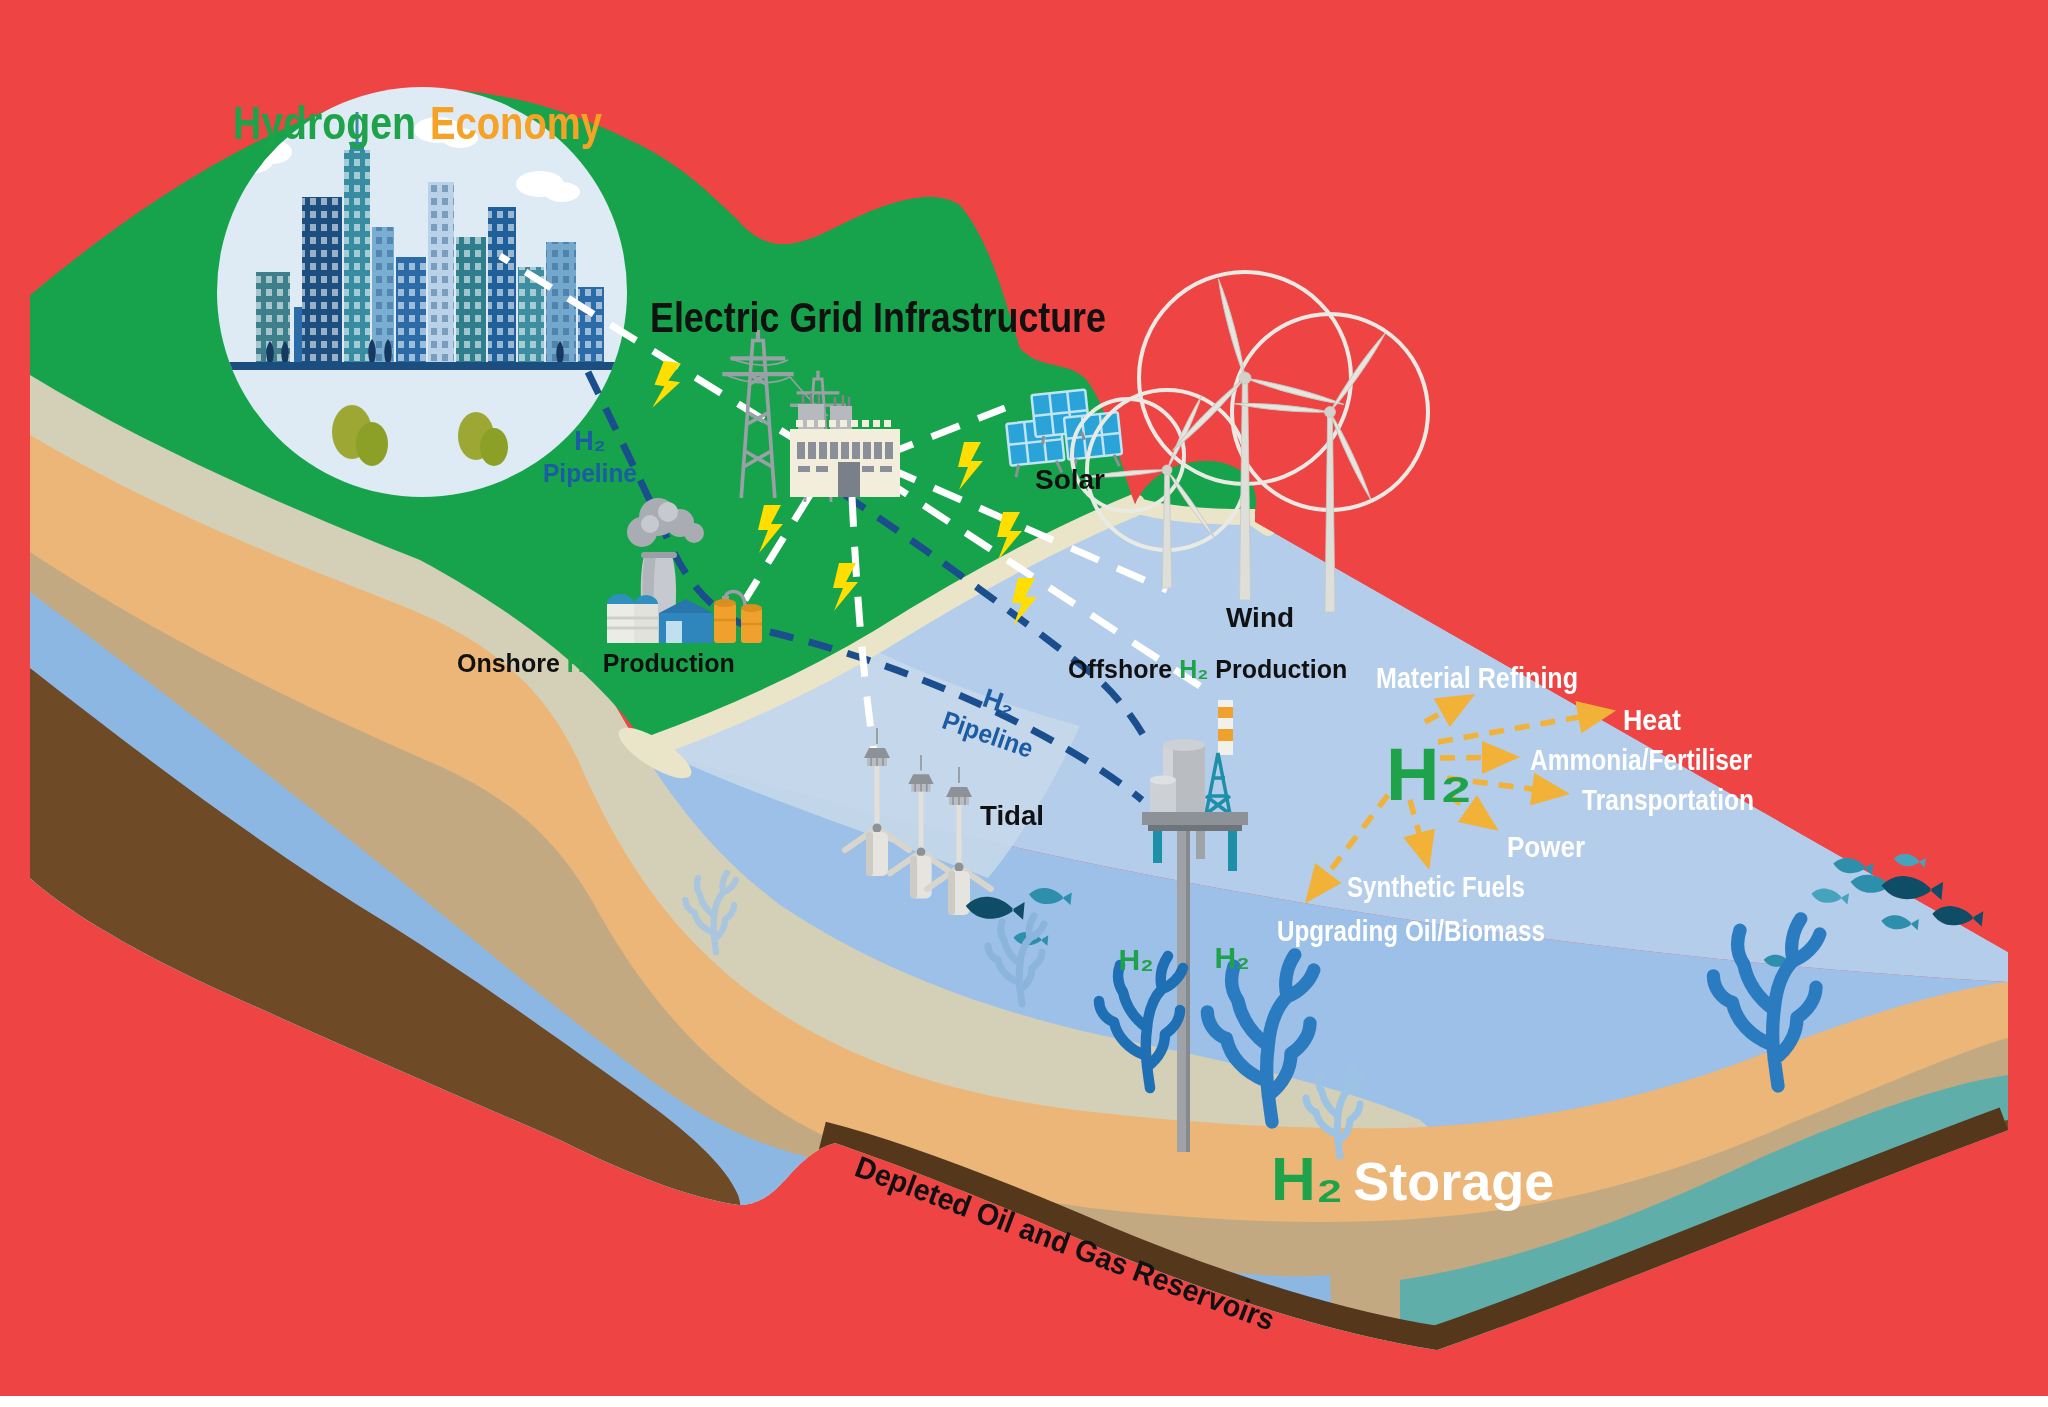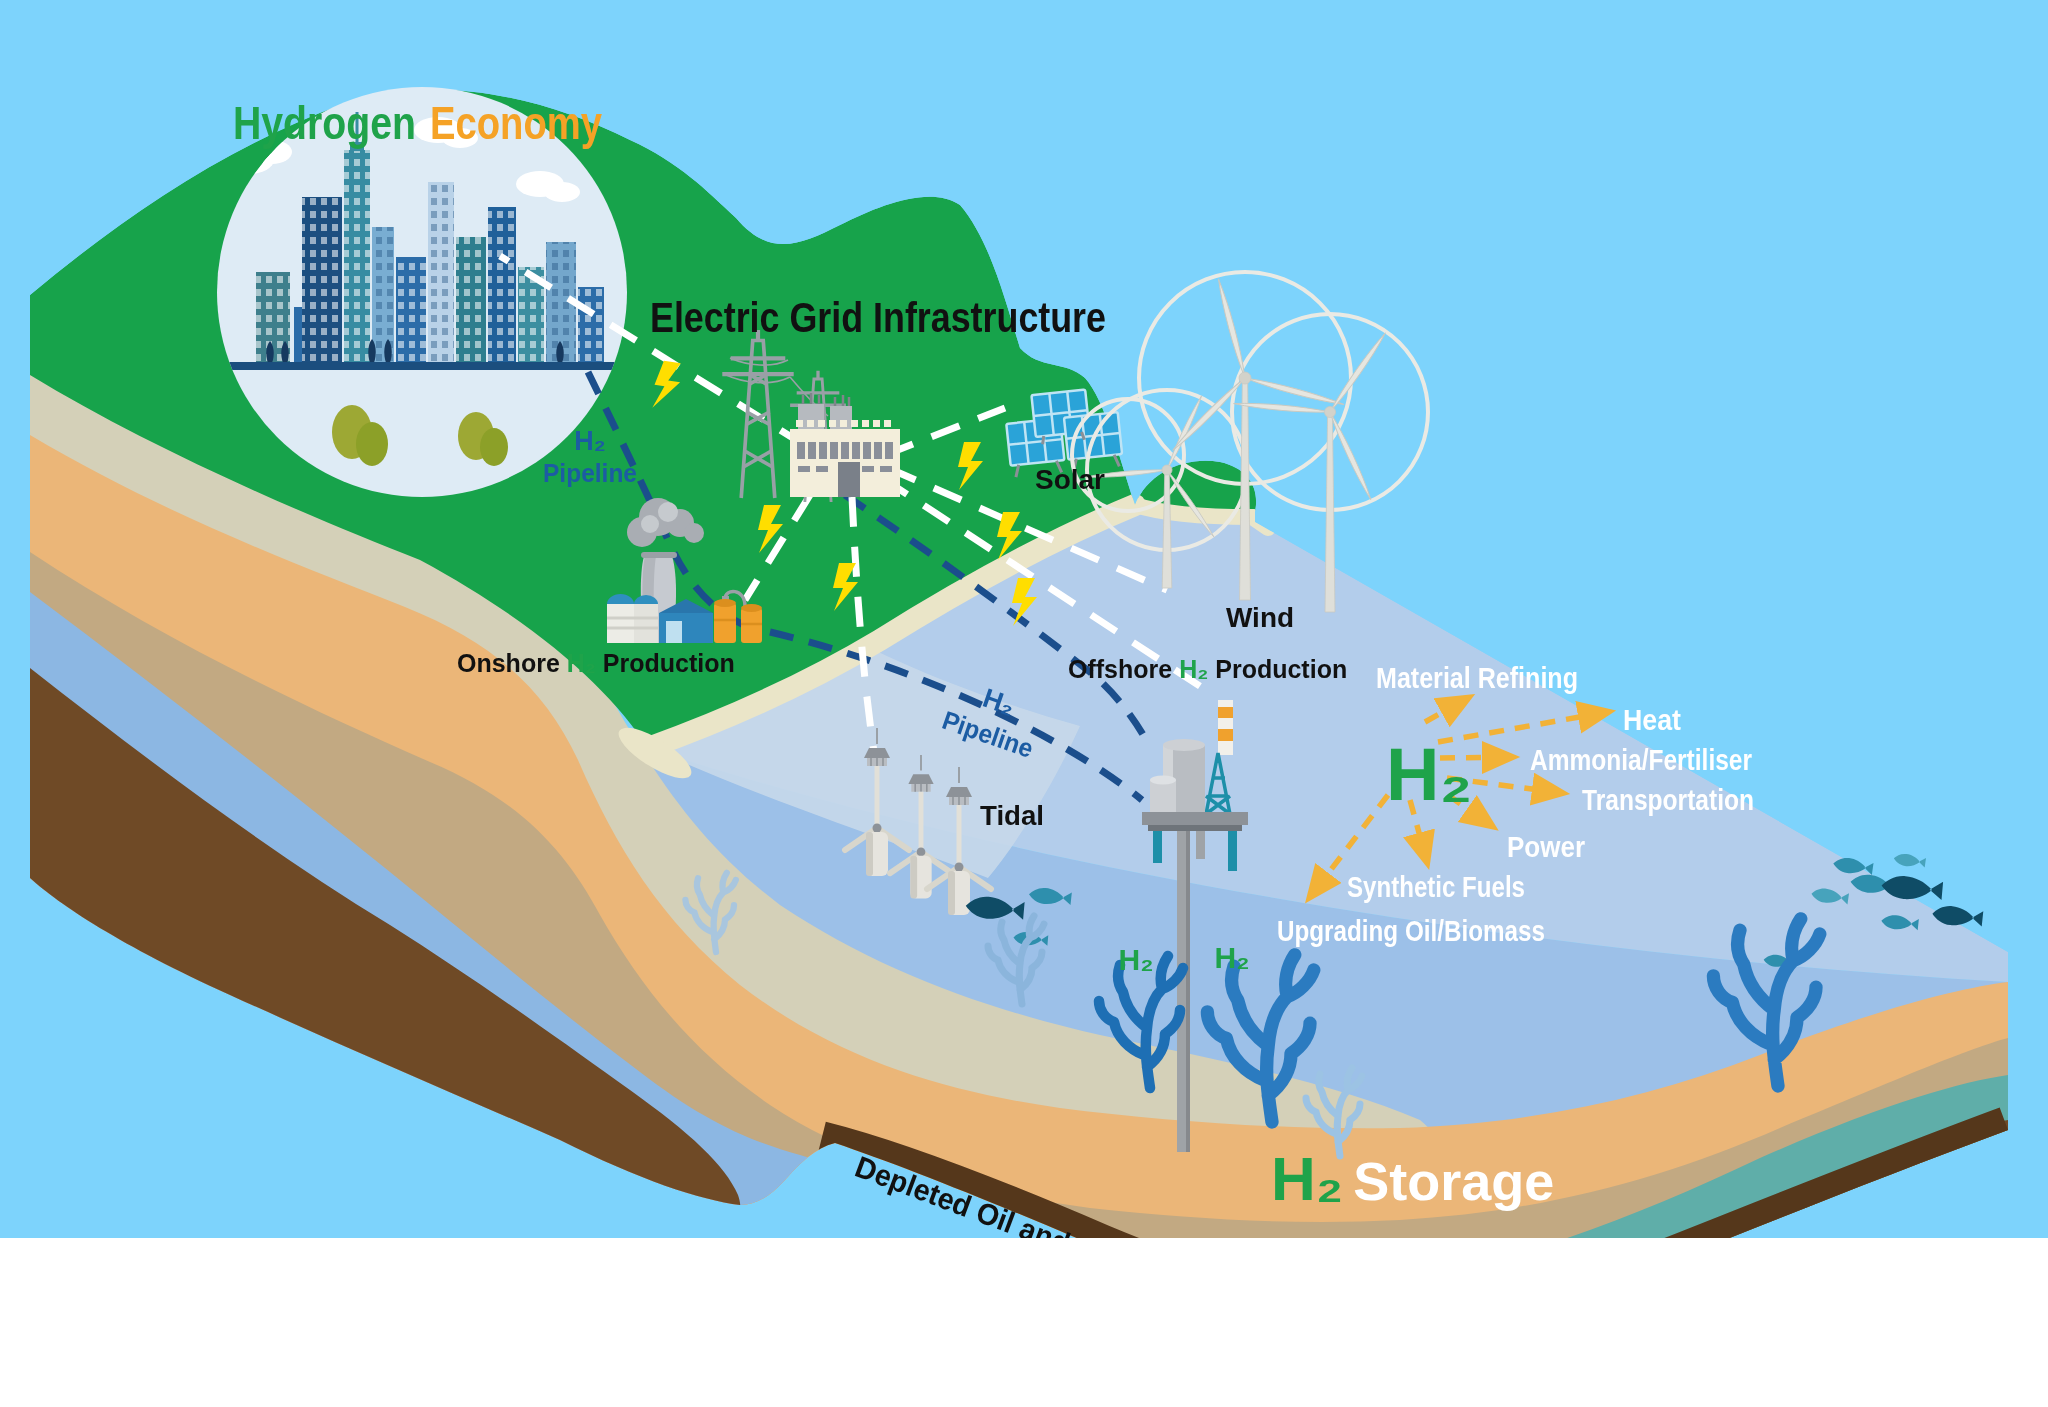--- a/index.html
+++ b/index.html
@@ -1,17 +1,17 @@
 <!DOCTYPE html>
 <html><head>
 <meta charset="utf-8">
 <style>
   html,body{margin:0;padding:0;background:#fff}
-  .stage{position:relative;width:2048px;height:1238px;overflow:hidden;
-         font-family:"Liberation Sans","DejaVu Sans",sans-serif;background:#7dd3fc}
+  .stage{position:relative;width:2048px;height:1396px;overflow:hidden;
+         font-family:"Liberation Sans","DejaVu Sans",sans-serif;background:#ef4444}
   svg{display:block}
   svg text{font-family:"Liberation Sans","DejaVu Sans",sans-serif;font-weight:bold}
 </style>
 </head>
 <body>
 
 <div class="stage">
 <svg width="2048" height="1407" viewBox="0 0 2048 1407">
   <defs>
     <clipPath id="blockClip">

